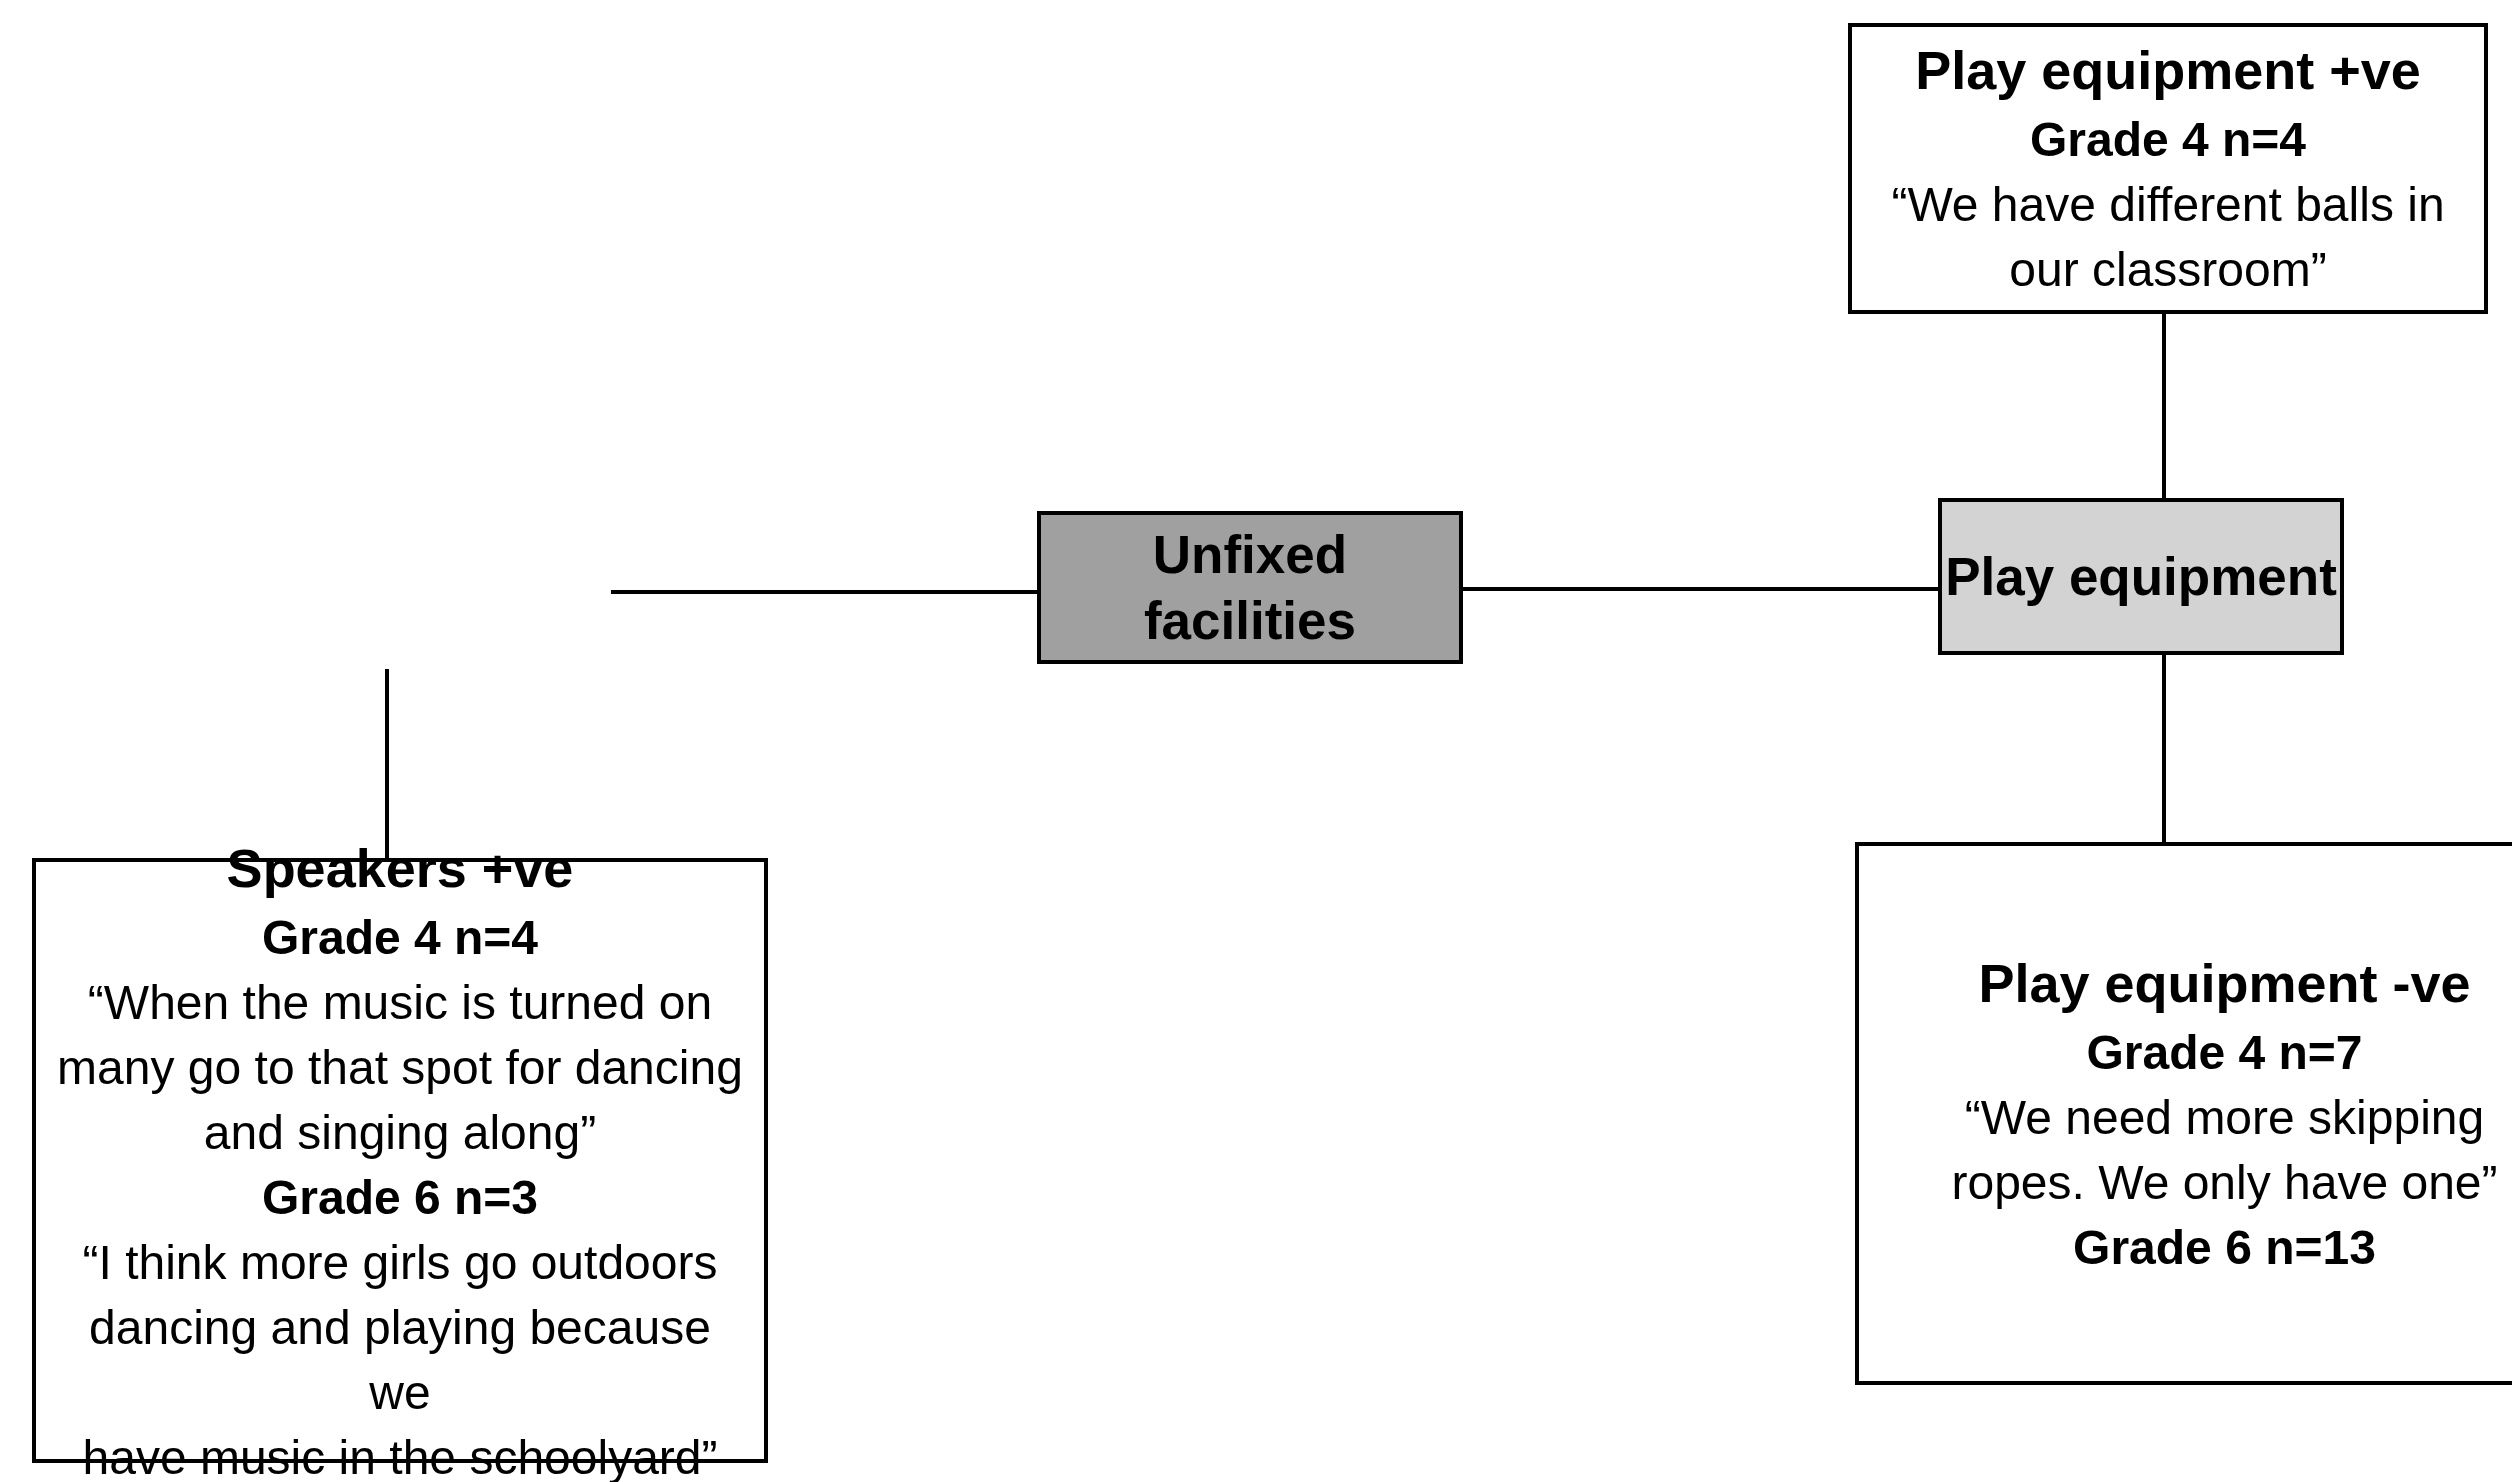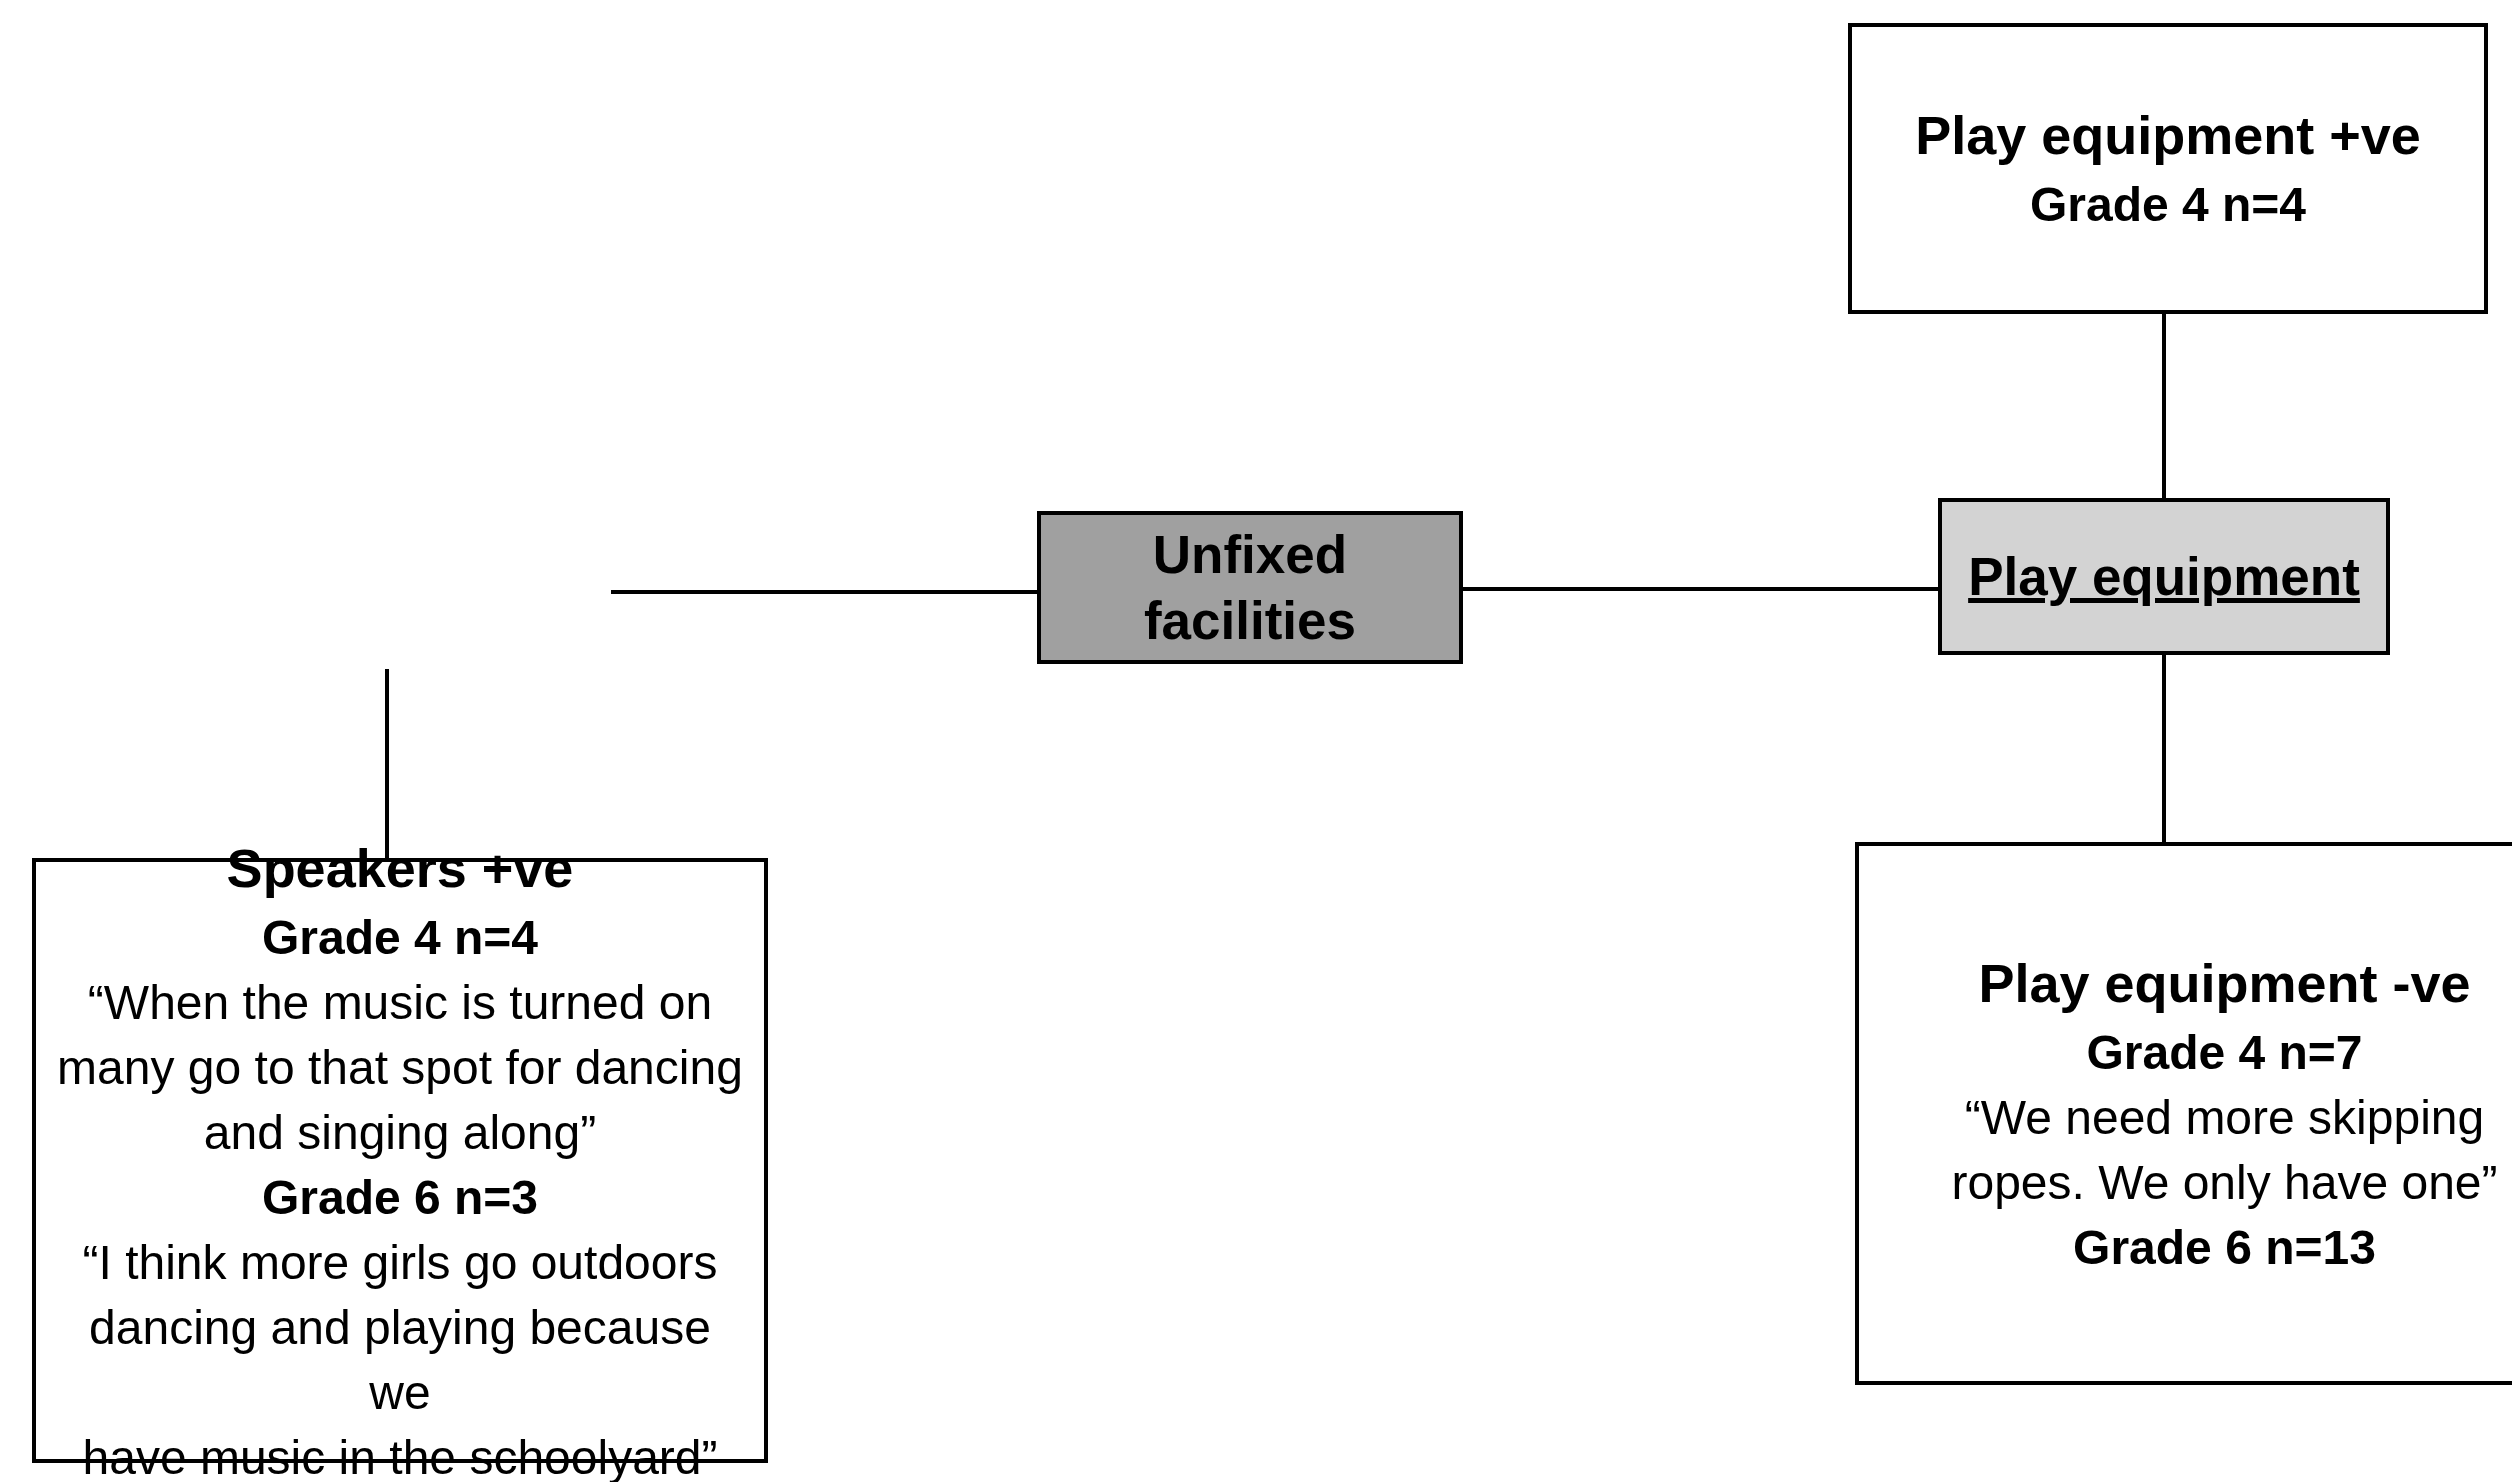--- a/index.html
+++ b/index.html
@@ -28,27 +28,29 @@
   <div class="connector" style="left:385px;top:669px;width:3.8px;height:191px;"></div>
   <div class="connector" style="left:2162px;top:312px;width:3.8px;height:188px;"></div>
   <div class="connector" style="left:2162px;top:653px;width:3.8px;height:191px;"></div>
 
 
   <div class="node hub" style="left:1037px;top:511px;width:426px;height:153px;justify-content:center;">
     <span class="lbl">Unfixed
 facilities</span>
   </div>
 
-  <div class="node cat" style="left:1938px;top:498px;width:452px;height:157px;text-decoration:underline;">
+  <div class="node cat" style="left:1938px;top:498px;width:406px;height:157px;">
     <span class="lbl">Play equipment</span>
   </div>
 
   <div class="quote-box" style="left:1848px;top:22.6px;width:640px;height:291px;">
     <div class="q-title">Play equipment +ve</div>
     <div class="q-grade">Grade 4 n=4</div>
+    <div class="q-text">“We have different balls in
+our classroom”</div>
   </div>
 
   <div class="quote-box" style="left:32px;top:858px;width:736px;height:605px;">
     <div class="q-title">Speakers +ve</div>
     <div class="q-grade">Grade 4 n=4</div>
     <div class="q-text">“When the music is turned on
 many go to that spot for dancing
 and singing along”</div>
     <div class="q-grade">Grade 6 n=3</div>
     <div class="q-text">“I think more girls go outdoors

